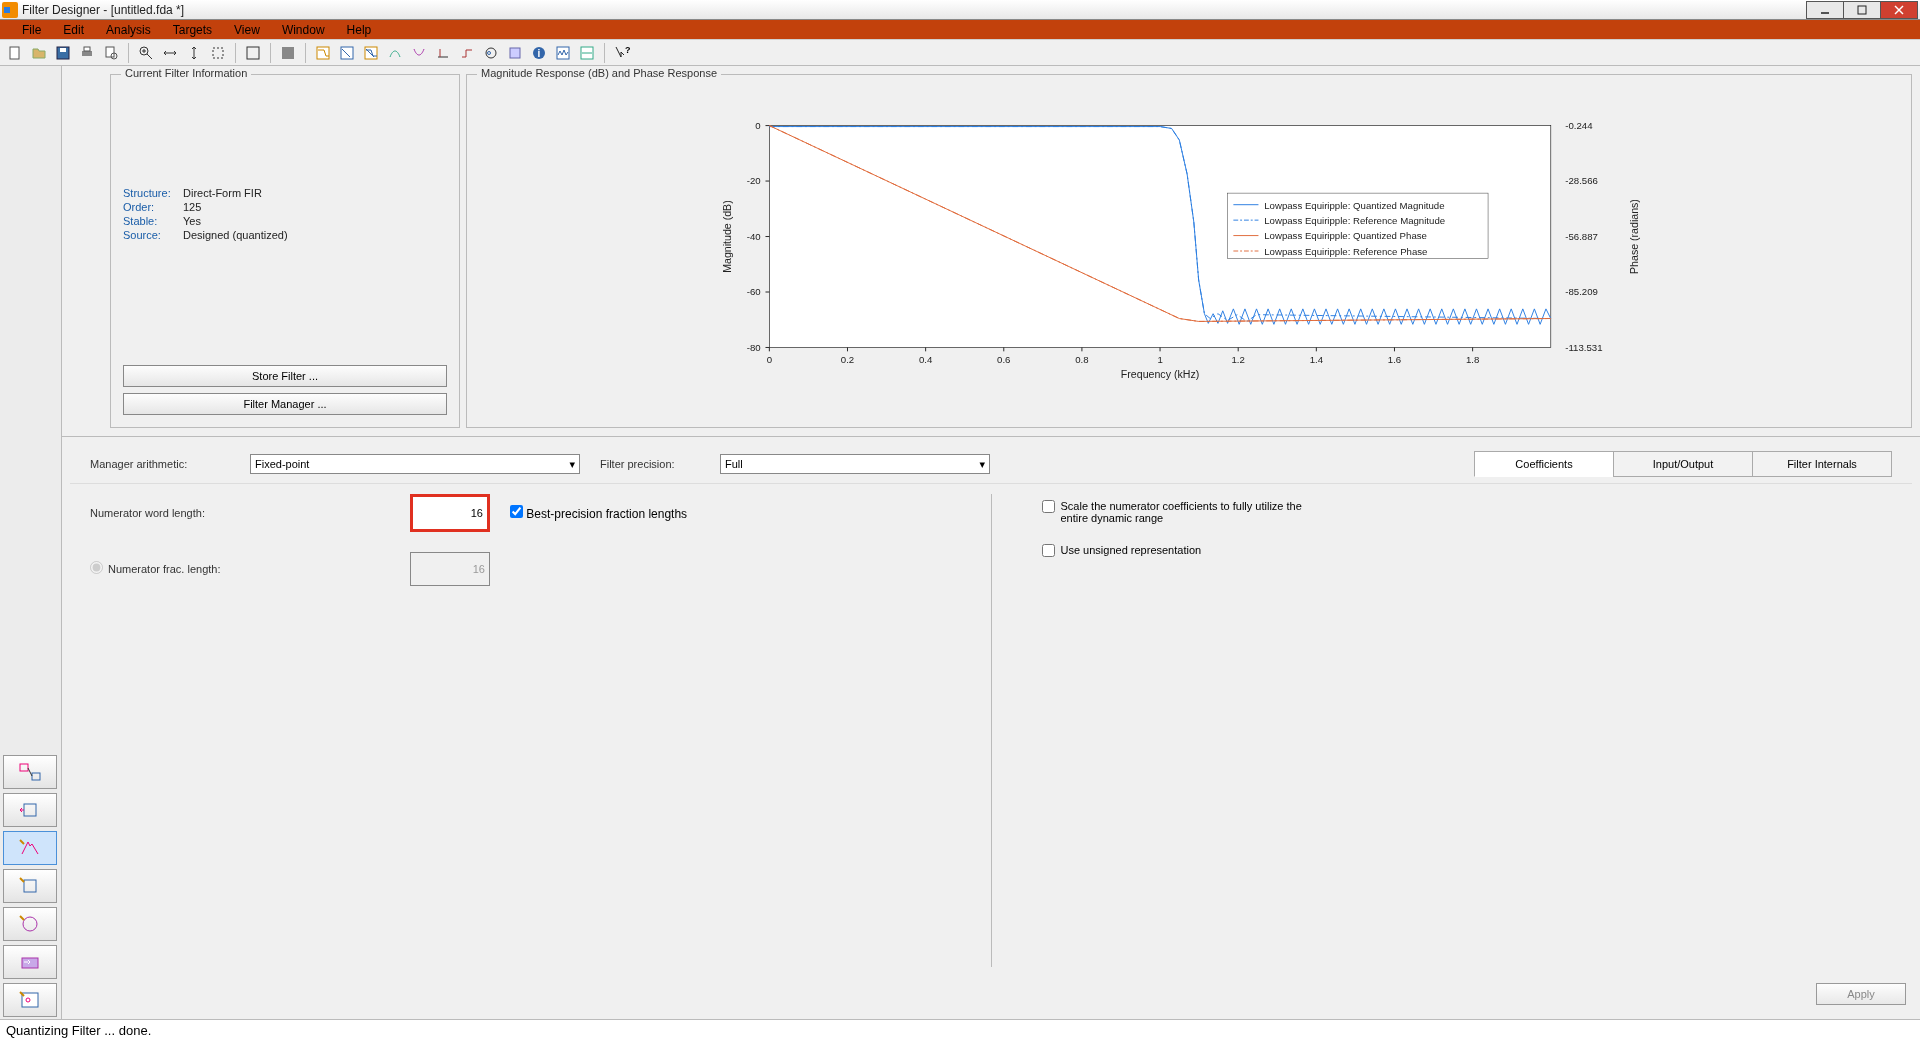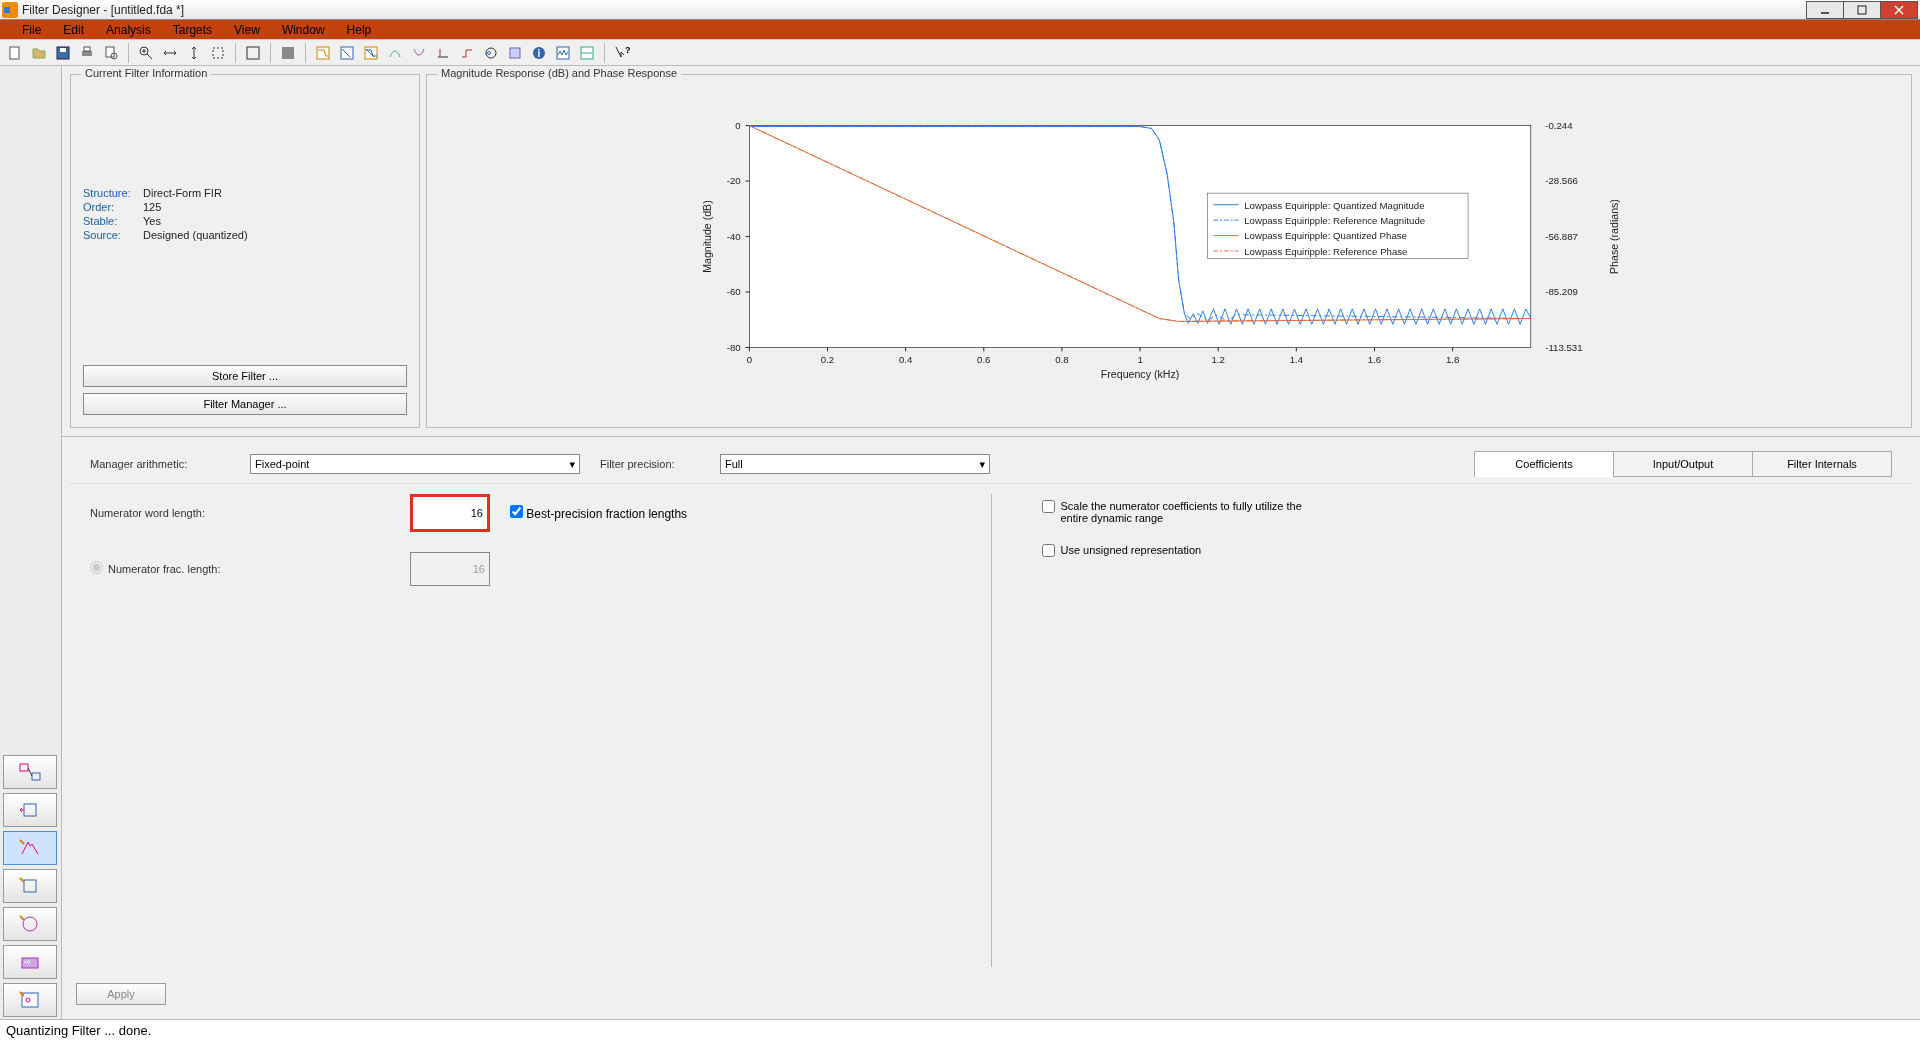--- a/index.html
+++ b/index.html
@@ -31,21 +31,21 @@
 .left-btns { display:flex; flex-direction:column; }
 .lbtn { width:54px; height:34px; margin:2px 3px; border:1px solid #999; background:linear-gradient(#fff,#e4e4e4); display:flex; align-items:center; justify-content:center; }
 .lbtn.selected { background:#cfe4fb; border:1px solid #4a90d9; }
 
 .right-col { flex:1; display:flex; flex-direction:column; }
 
 .top-panels { display:flex; padding:8px; gap:6px; height: 370px; }
 .fieldset { border:1px solid #bbb; position:relative; padding:12px; }
 .fieldset-legend { position:absolute; top:-8px; left:10px; background:#f0f0f0; padding:0 4px; font-size:11px; color:#333;}
 
-.filter-info { width:350px; display:flex; flex-direction:column;}
+.filter-info { width:350px; display:flex; flex-direction:column;margin-left:40px;}
 .filter-info-content { flex:1; display:flex; flex-direction:column; justify-content:flex-start; padding-top:100px;}
 .kv-row { display:flex; margin-bottom:2px; font-size:11px;}
 .kv-key { color:#1a5da8; width:60px; }
 .kv-val { color:#222; }
 .info-buttons { margin-top:auto; display:flex; flex-direction:column; gap:6px; }
 .info-btn { height:22px; border:1px solid #888; background:linear-gradient(#fdfdfd,#e6e6e6); font-size:11px; }
 
 .plot-panel { flex:1; position:relative; }
 .plot-svg { width:100%; height:100%; }
 
@@ -63,21 +63,21 @@
 .param-radio-label { color:#999; font-size:11px; }
 .param-label { font-size:11px; color:#333; width:320px; }
 .param-input { width:80px; height:20px; border:1px solid #888; text-align:right; padding:16px 4px; font-size:11px; background:white; }
 .param-input.highlighted { border:3px solid #e03020; }
 .param-input.disabled { background:#f0f0f0; color:#999; }
 .param-check { margin-left:20px; }
 .params-divider { width:1px; background:#bbb; margin:0 10px;}
 .params-right { flex:1; padding-top:6px;}
 .chk-row { display:flex; align-items:flex-start; margin-bottom:20px; font-size:11px; gap:6px;}
 
-.apply-row { display:flex; justify-content:flex-start; padding:6px; }
+.apply-row { display:flex; justify-content:flex-end; padding:6px; }
 .apply-btn { width:90px; height:22px; border:1px solid #999; background:linear-gradient(#fdfdfd,#e8e8e8); color:#888; font-size:11px;}
 
 .statusbar { height:22px; border-top:1px solid #bbb; background:#fff; padding:2px 6px; font-size:13px; display:flex; align-items:center;}
 
 
 .axis-label { font-size:11px; fill:#222;}
 .tick-label { font-size:10px; fill:#222;}
 .legend-box { fill:#fff; stroke:#333; stroke-width:0.5;}
 .legend-text { font-size:10px; fill:#222;}
 </style>

